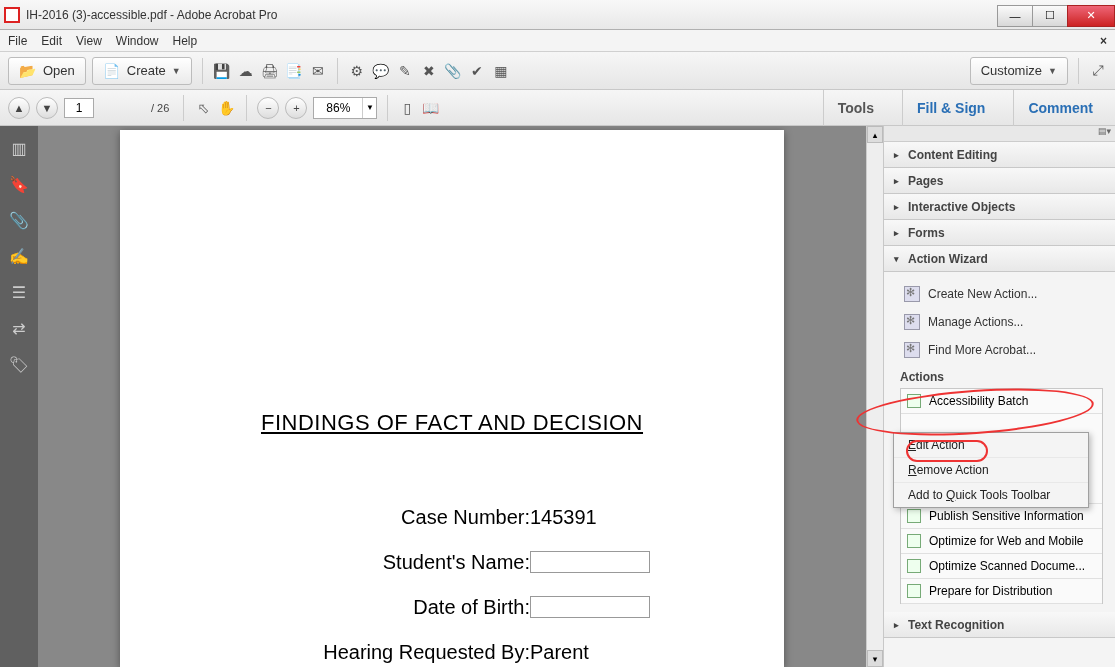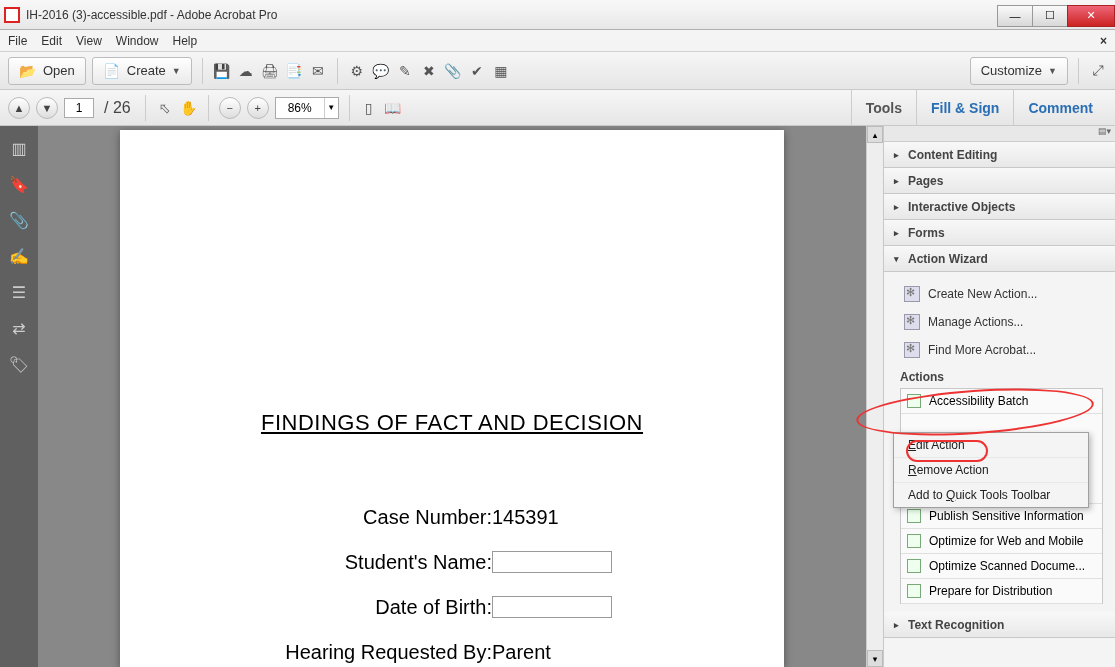--- a/index.html
+++ b/index.html
@@ -24,36 +24,36 @@
 .tbbtn { height: 28px; border:1px solid #bcbcbc; border-radius:3px; background:linear-gradient(#fff,#eaeaea); display:flex; align-items:center; padding:0 10px; gap:6px; font-size:13px; color:#333; }
 .tbbtn .drop { font-size:9px; color:#555; }
 .ticon { width:18px; height:18px; display:inline-flex; align-items:center; justify-content:center; font-size:14px; color:#555; }
 .tsep { width:1px; height:26px; background:#ccc; margin:0 4px; }
 .toolbar .customize { margin-left:auto; }
 
 
 .toolbar2 { height: 36px; background: linear-gradient(#f6f6f6,#e6e6e6); border-bottom: 1px solid #c8c8c8; display:flex; align-items:center; padding:0 8px; gap:6px; }
 .navbtn { width:22px; height:22px; border:1px solid #bbb; border-radius:11px; background:linear-gradient(#fff,#ddd); display:flex; align-items:center; justify-content:center; font-size:11px; color:#444; }
 .pagefield { width:30px; height:20px; border:1px solid #aaa; text-align:center; font-size:12px; }
-.pagecount { font-size:16px; color:#444; padding:0 4px; }
+.pagecount { font-size:11px; color:#444; padding:0 4px;margin-left:47px; }
 .zoomfield { width:48px; height:20px; border:1px solid #aaa; text-align:center; font-size:12px; display:flex;align-items:center;justify-content:center; background:#fff; }
 .zoomwrap { display:flex; border:1px solid #aaa; height:22px; background:#fff; }
 .zoomwrap .zoomfield { border:none;text-align:center; }
 .zoomwrap .drop { width:14px; display:flex;align-items:center;justify-content:center;border-left:1px solid #ccc;font-size:8px; }
-.righttabs { margin-left:auto; display:flex; height:36px; }
+.righttabs { margin-left:auto; display:flex; height:36px;gap:14px; }
 .rtab { padding:0 14px; display:flex; align-items:center; font-size:14px; font-weight:bold; color:#555; border-left:1px solid #ccc; }
 .rtab.blue { color:#2a6fb5; }
 
 
 .workarea { display:flex; height: calc(667px - 30px - 22px - 38px - 36px); }
 .leftstrip { width:38px; background:#606060; display:flex; flex-direction:column; align-items:center; padding-top:12px; gap:16px; }
 .leftstrip .licon { width:20px; height:20px; color:#ccc; display:flex; align-items:center; justify-content:center; font-size:16px; }
 
 .docpane { flex:1; background:#888; position:relative; overflow:hidden; display:flex; justify-content:center; }
-.page { width:664px; background:#fff; margin-top:4px; box-shadow:0 2px 8px rgba(0,0,0,.4); padding:0 52px; font-family:"Times New Roman", serif; }
+.page { width:664px; background:#fff; margin-top:4px; box-shadow:0 2px 8px rgba(0,0,0,.4); padding:0 90px; font-family:"Times New Roman", serif; }
 .page h1 { text-align:center; font-size:22px; text-decoration:underline; font-weight:normal; margin-top:280px; letter-spacing:.5px; }
 .fields { margin-top:70px; margin-left:100px; font-size:20px;text-align:right; }
 .fieldrow { display:flex; margin-bottom:22px; }
 .fieldlabel { width:220px; }
 .fieldbox { width:120px; height:22px; border:1px solid #999; }
 
 .scrollbar-v { width:17px; background:#eee; border-left:1px solid #ccc; position:relative; }
 .scrollbar-v .up, .scrollbar-v .down { height:17px; background:#ddd; border:1px solid #bbb; font-size:9px; display:flex;align-items:center;justify-content:center; }
 .scrollbar-v .down{position:absolute;bottom:0;left:0;right:0;}
 

